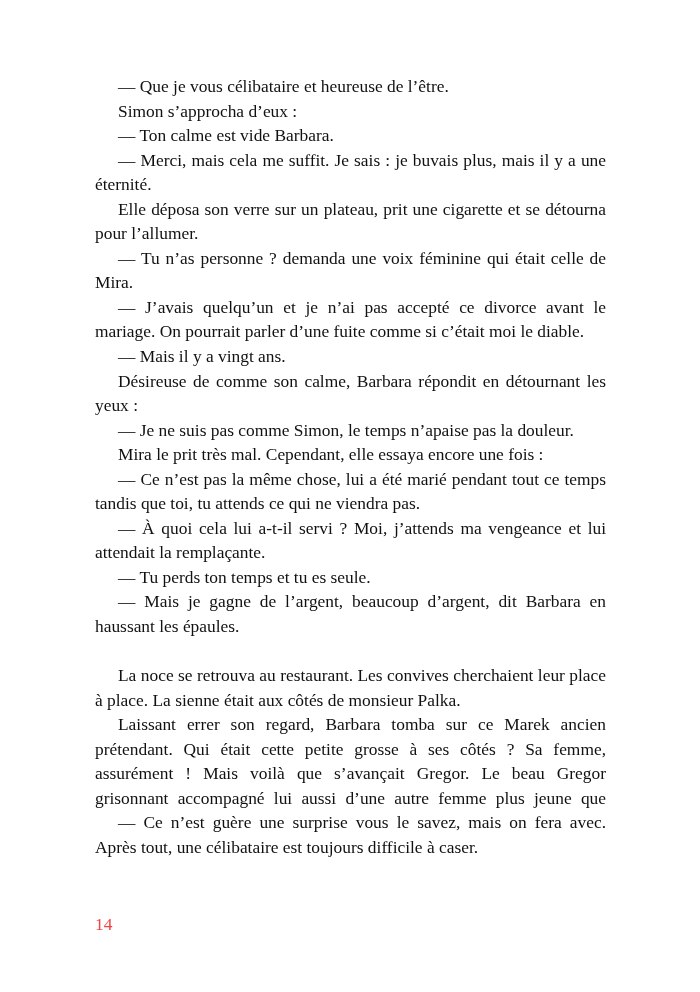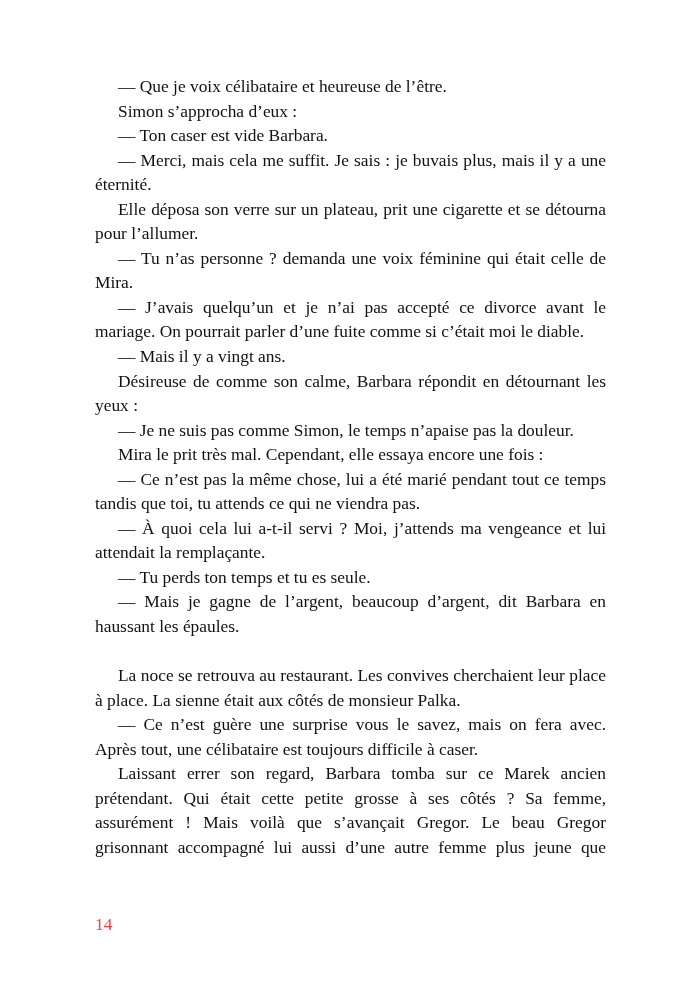--- a/index.html
+++ b/index.html
@@ -27,36 +27,36 @@
       top: 914px;
       font-family: "Liberation Serif", serif;
       font-size: 17.4px;
       color: #ef4444;
     }
   </style>
 </head>
 <body>
 
 <div class="page">
-  <p>— Que je voix célibataire et heureuse de l’être.</p>
+  <p>— Que je vous célibataire et heureuse de l’être.</p>
   <p>Simon s’approcha d’eux :</p>
-  <p>— Ton caser est vide Barbara.</p>
+  <p>— Ton calme est vide Barbara.</p>
   <p>— Merci, mais cela me suffit. Je sais : je buvais plus, mais il y a une éternité.</p>
   <p>Elle déposa son verre sur un plateau, prit une cigarette et se détourna pour l’allumer.</p>
   <p>— Tu n’as personne ? demanda une voix féminine qui était celle de Mira.</p>
   <p>— J’avais quelqu’un et je n’ai pas accepté ce divorce avant le mariage. On pourrait parler d’une fuite comme si c’était moi le diable.</p>
   <p>— Mais il y a vingt ans.</p>
   <p>Désireuse de comme son calme, Barbara répondit en détournant les yeux :</p>
   <p>— Je ne suis pas comme Simon, le temps n’apaise pas la douleur.</p>
   <p>Mira le prit très mal. Cependant, elle essaya encore une fois :</p>
   <p>— Ce n’est pas la même chose, lui a été marié pendant tout ce temps tandis que toi, tu attends ce qui ne viendra pas.</p>
   <p>— À quoi cela lui a-t-il servi ? Moi, j’attends ma vengeance et lui attendait la remplaçante.</p>
   <p>— Tu perds ton temps et tu es seule.</p>
   <p>— Mais je gagne de l’argent, beaucoup d’argent, dit Barbara en haussant les épaules.</p>
 
   <div class="gap"></div>
 
   <p>La noce se retrouva au restaurant. Les convives cherchaient leur place à place. La sienne était aux côtés de monsieur Palka.</p>
+  <p style="text-align-last: justify;">Laissant errer son regard, Barbara tomba sur ce Marek ancien prétendant. Qui était cette petite grosse à ses côtés ? Sa femme, assurément ! Mais voilà que s’avançait Gregor. Le beau Gregor grisonnant accompagné lui aussi d’une autre femme plus jeune que</p>
   <p>— Ce n’est guère une surprise vous le savez, mais on fera avec. Après tout, une célibataire est toujours difficile à caser.</p>
-  <p style="text-align-last: justify;">Laissant errer son regard, Barbara tomba sur ce Marek ancien prétendant. Qui était cette petite grosse à ses côtés ? Sa femme, assurément ! Mais voilà que s’avançait Gregor. Le beau Gregor grisonnant accompagné lui aussi d’une autre femme plus jeune que</p>
 </div>
 
 <div class="page-number">14</div>
 
 </body></html>

